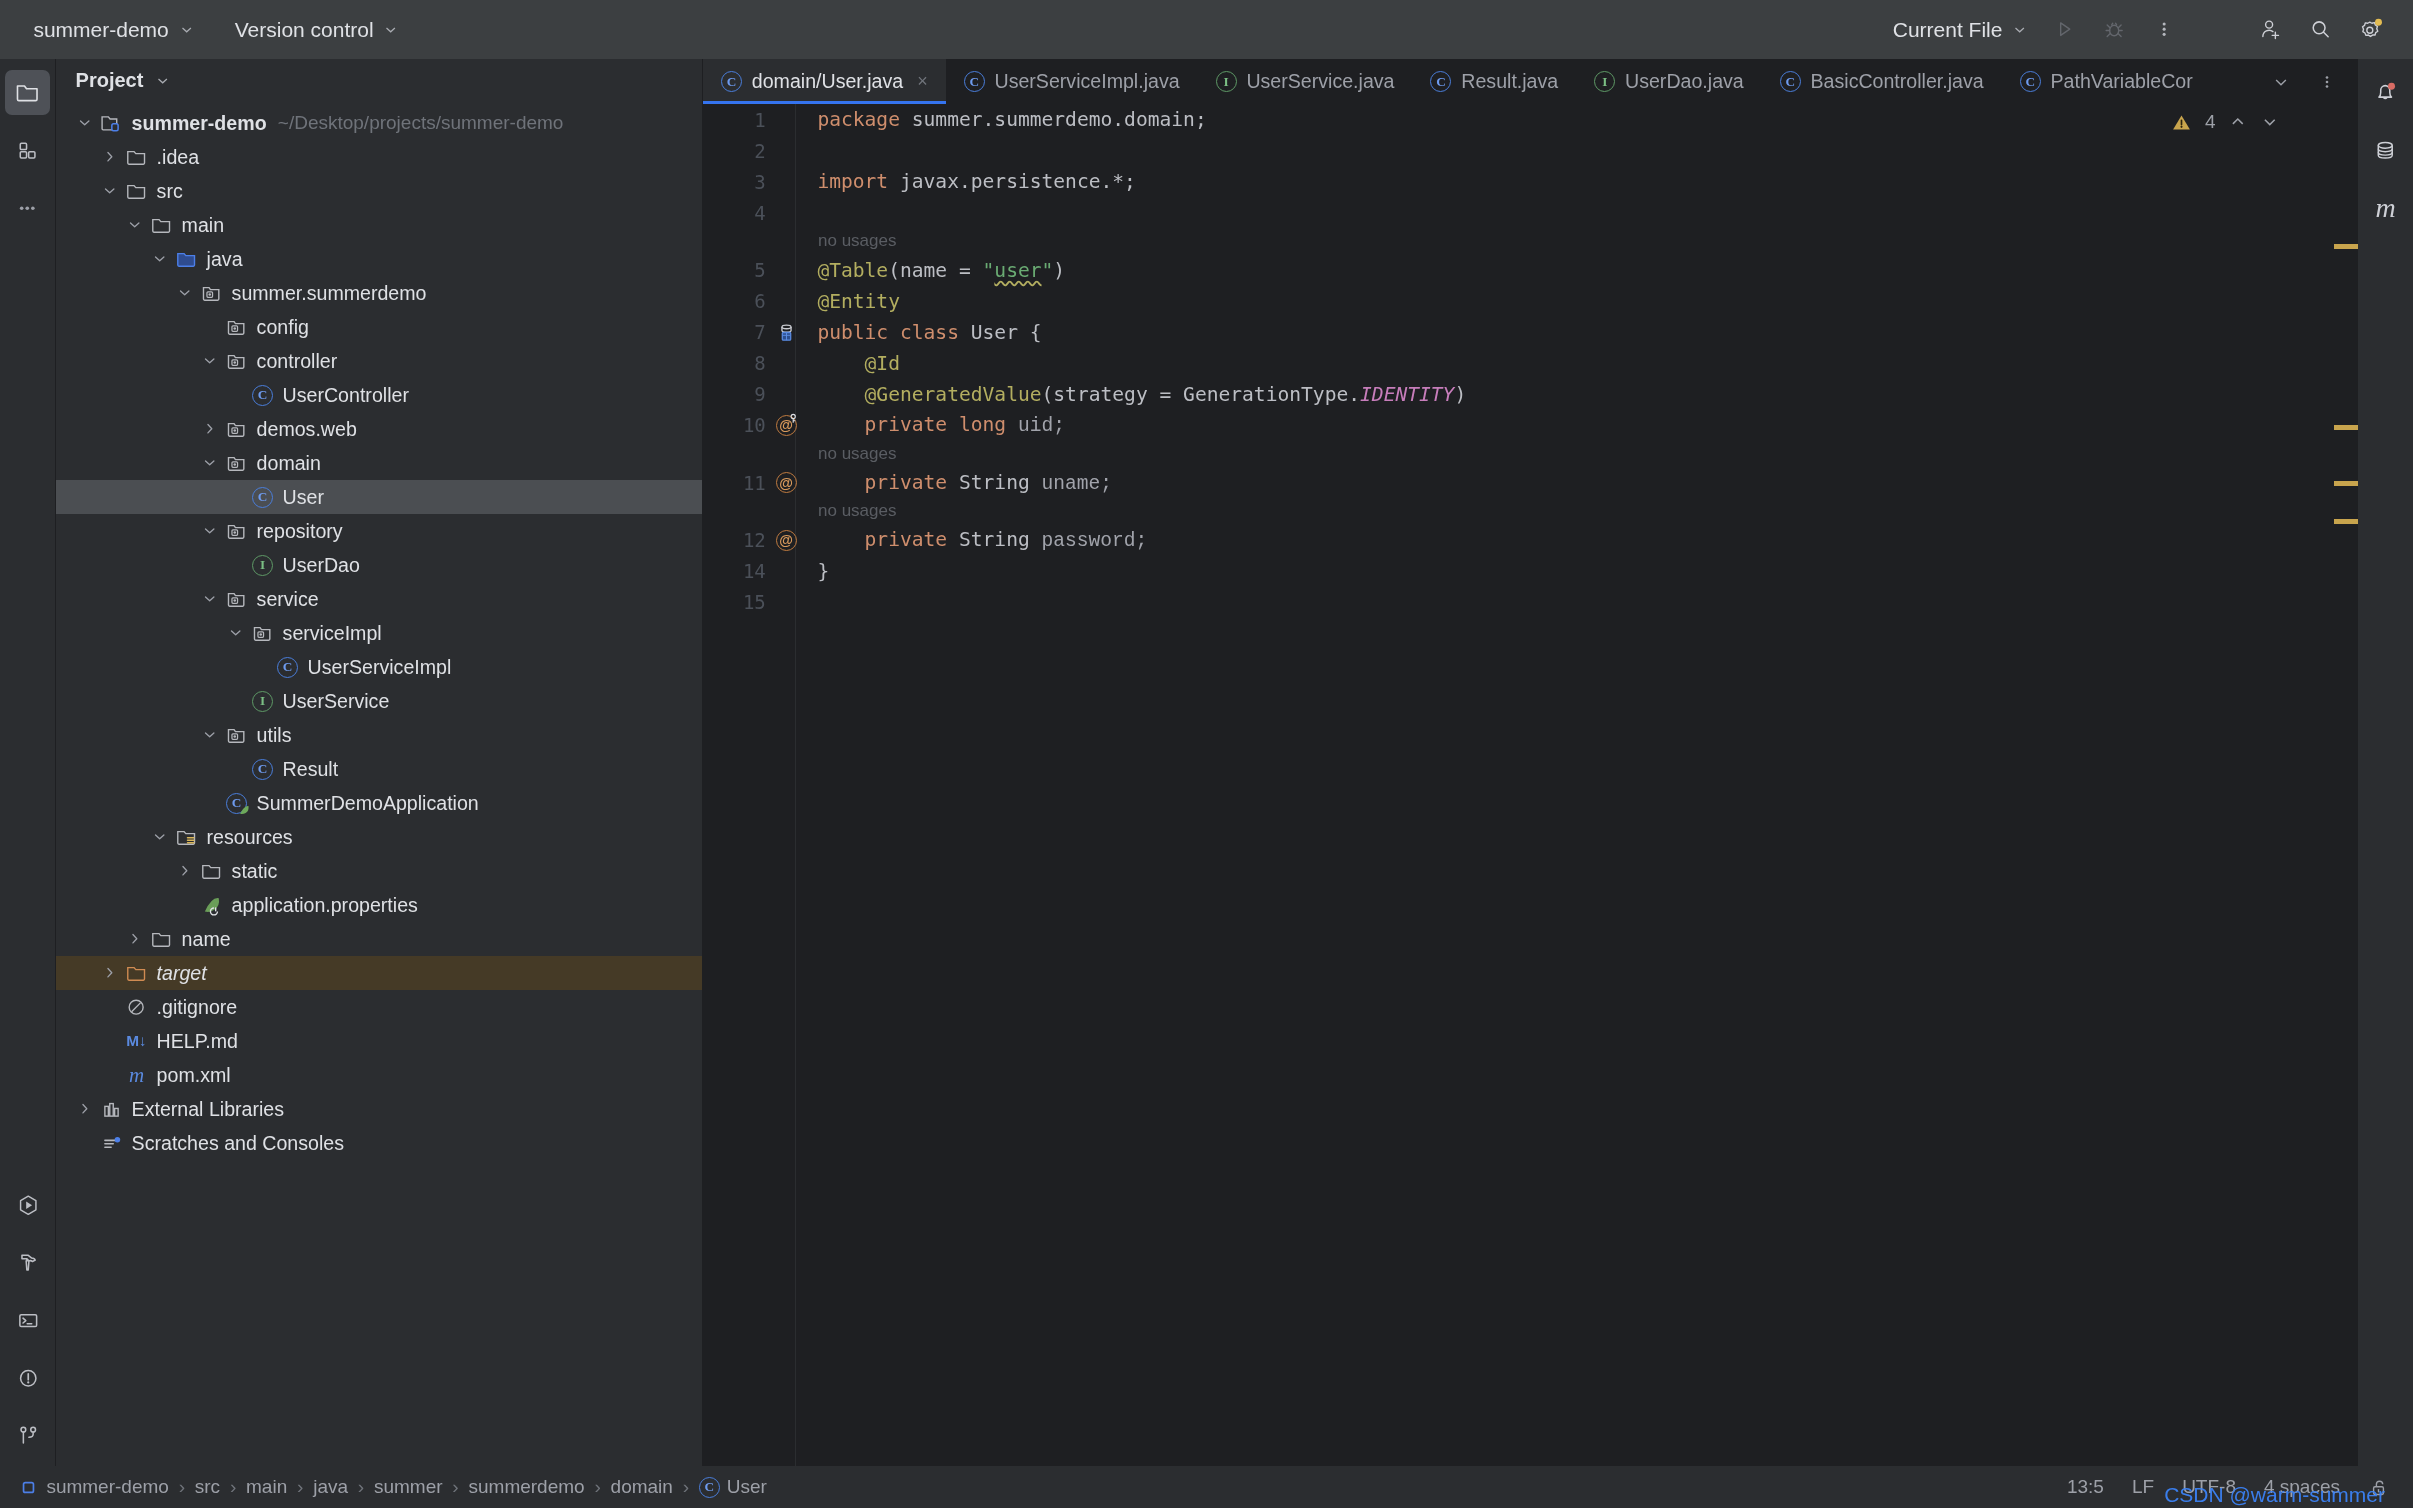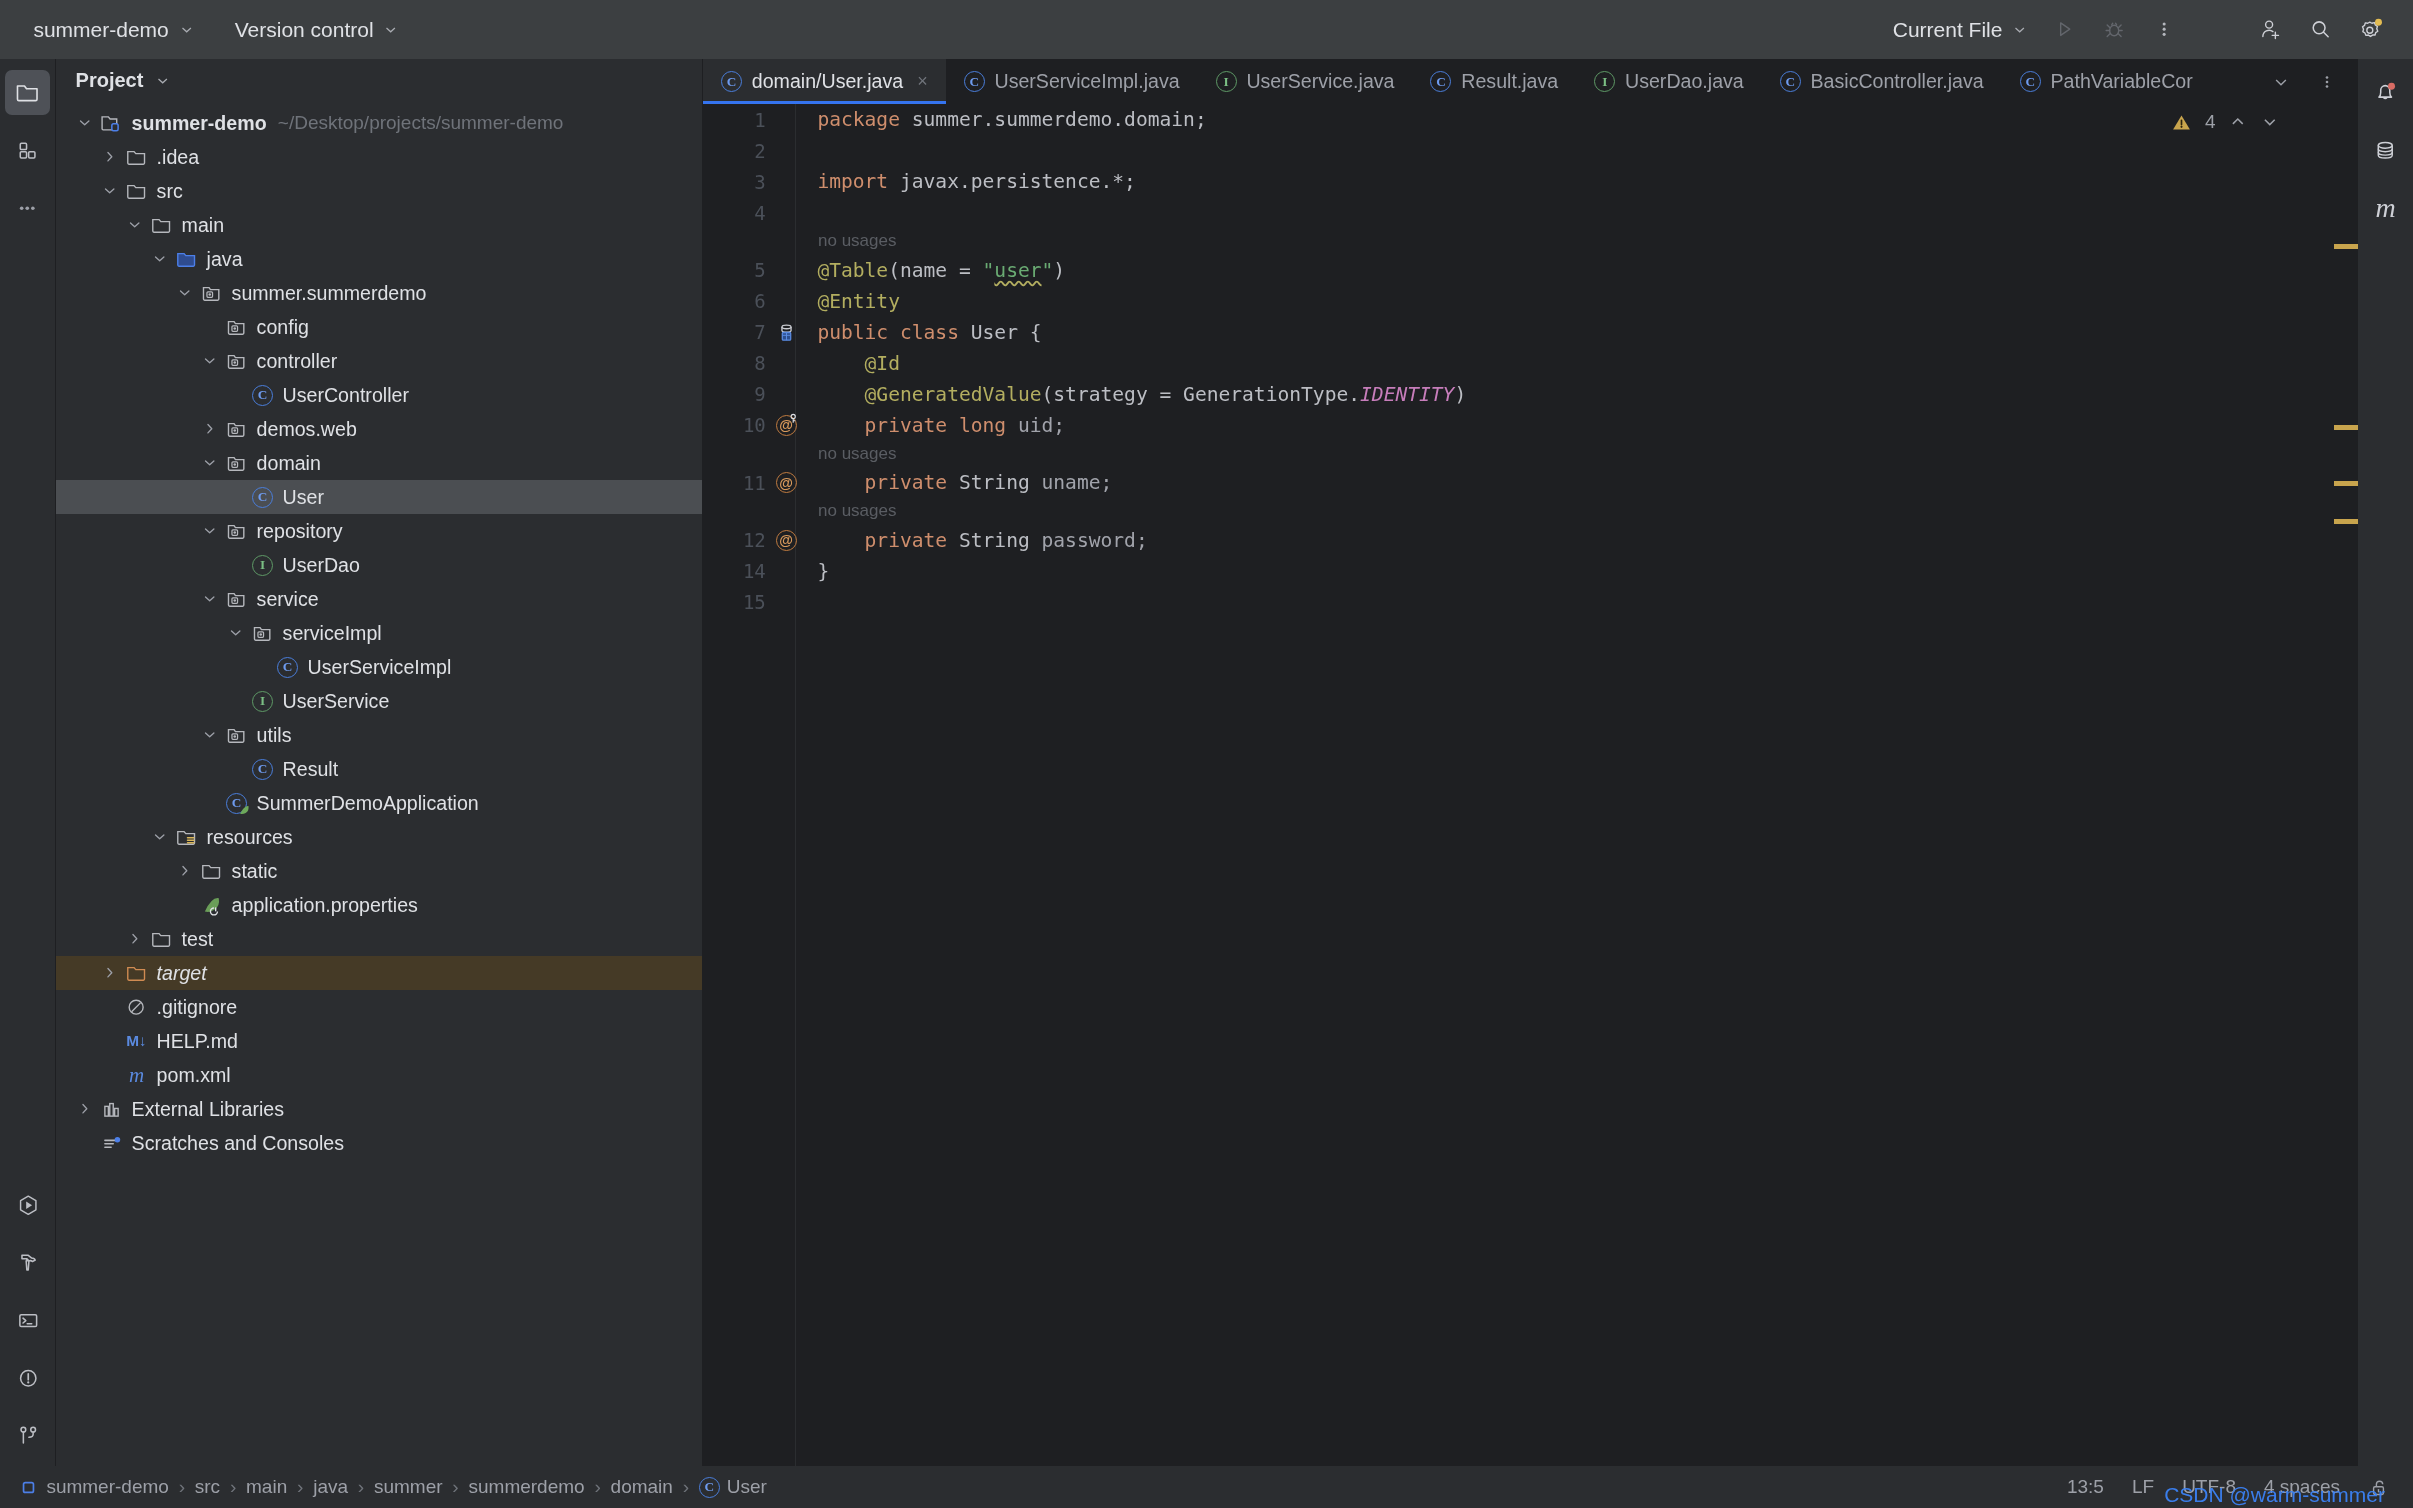--- a/index.html
+++ b/index.html
@@ -131,21 +131,21 @@
     color: #5A5D63; padding-left: 115px;
   }
   .gsep { position: absolute; left: 92px; top: 0; bottom: 0; width: 0.7px;
           background: #2B2D30; }
 
   
   .kw  { color: #CF8E6D; }
   .ann { color: #B3AE60; }
   .str { color: #6AAB73; }
   .pln { color: #BCBEC4; }
-  .fld { color: #A1A3AB; }
+  .fld { color: #A1A3AB; font-family: Liberation Mono, monospace; }
   .cst { color: #C77DBB; font-style: italic; }
   .typ { color: #BCBEC4; }
   .squiggle {
     text-decoration: underline wavy #B3AE60;
     text-underline-offset: 4.2px;
   }
 
   .insp-widget {
     position: absolute; right: 78px; top: 7px; display: flex;
     align-items: center; gap: 12.6px; color: #9DA0A8; font-size: 19px;
@@ -675,21 +675,21 @@
           <span class="arrow">
             <svg width="15.4" height="15.4" viewBox="0 0 22 22">
               <path d="M8.5 5 L14 11 L8.5 17" fill="none" stroke="#9DA0A8" stroke-width="1.9" stroke-linecap="round" stroke-linejoin="round"></path>
             </svg>
           </span>
           <span class="ricon">
             <svg width="22.3" height="22.3" viewBox="0 0 32 32">
               <path d="M4 8 h9 l2.5 3 H28 v13.5 a1.6 1.6 0 0 1 -1.6 1.6 H5.6 A1.6 1.6 0 0 1 4 24.5 Z" fill="none" stroke="#B6B8BD" stroke-width="2"></path>
             </svg>
           </span>
-          <span class="rlabel">test</span>
+          <span class="rlabel">name</span>
         </div>
         <div class="row target-hl">
           <span style="display:inline-block;width:42px;flex:0 0 42px"></span>
           <span class="arrow">
             <svg width="15.4" height="15.4" viewBox="0 0 22 22">
               <path d="M8.5 5 L14 11 L8.5 17" fill="none" stroke="#9DA0A8" stroke-width="1.9" stroke-linecap="round" stroke-linejoin="round"></path>
             </svg>
           </span>
           <span class="ricon">
             <svg width="22.3" height="22.3" viewBox="0 0 32 32">

